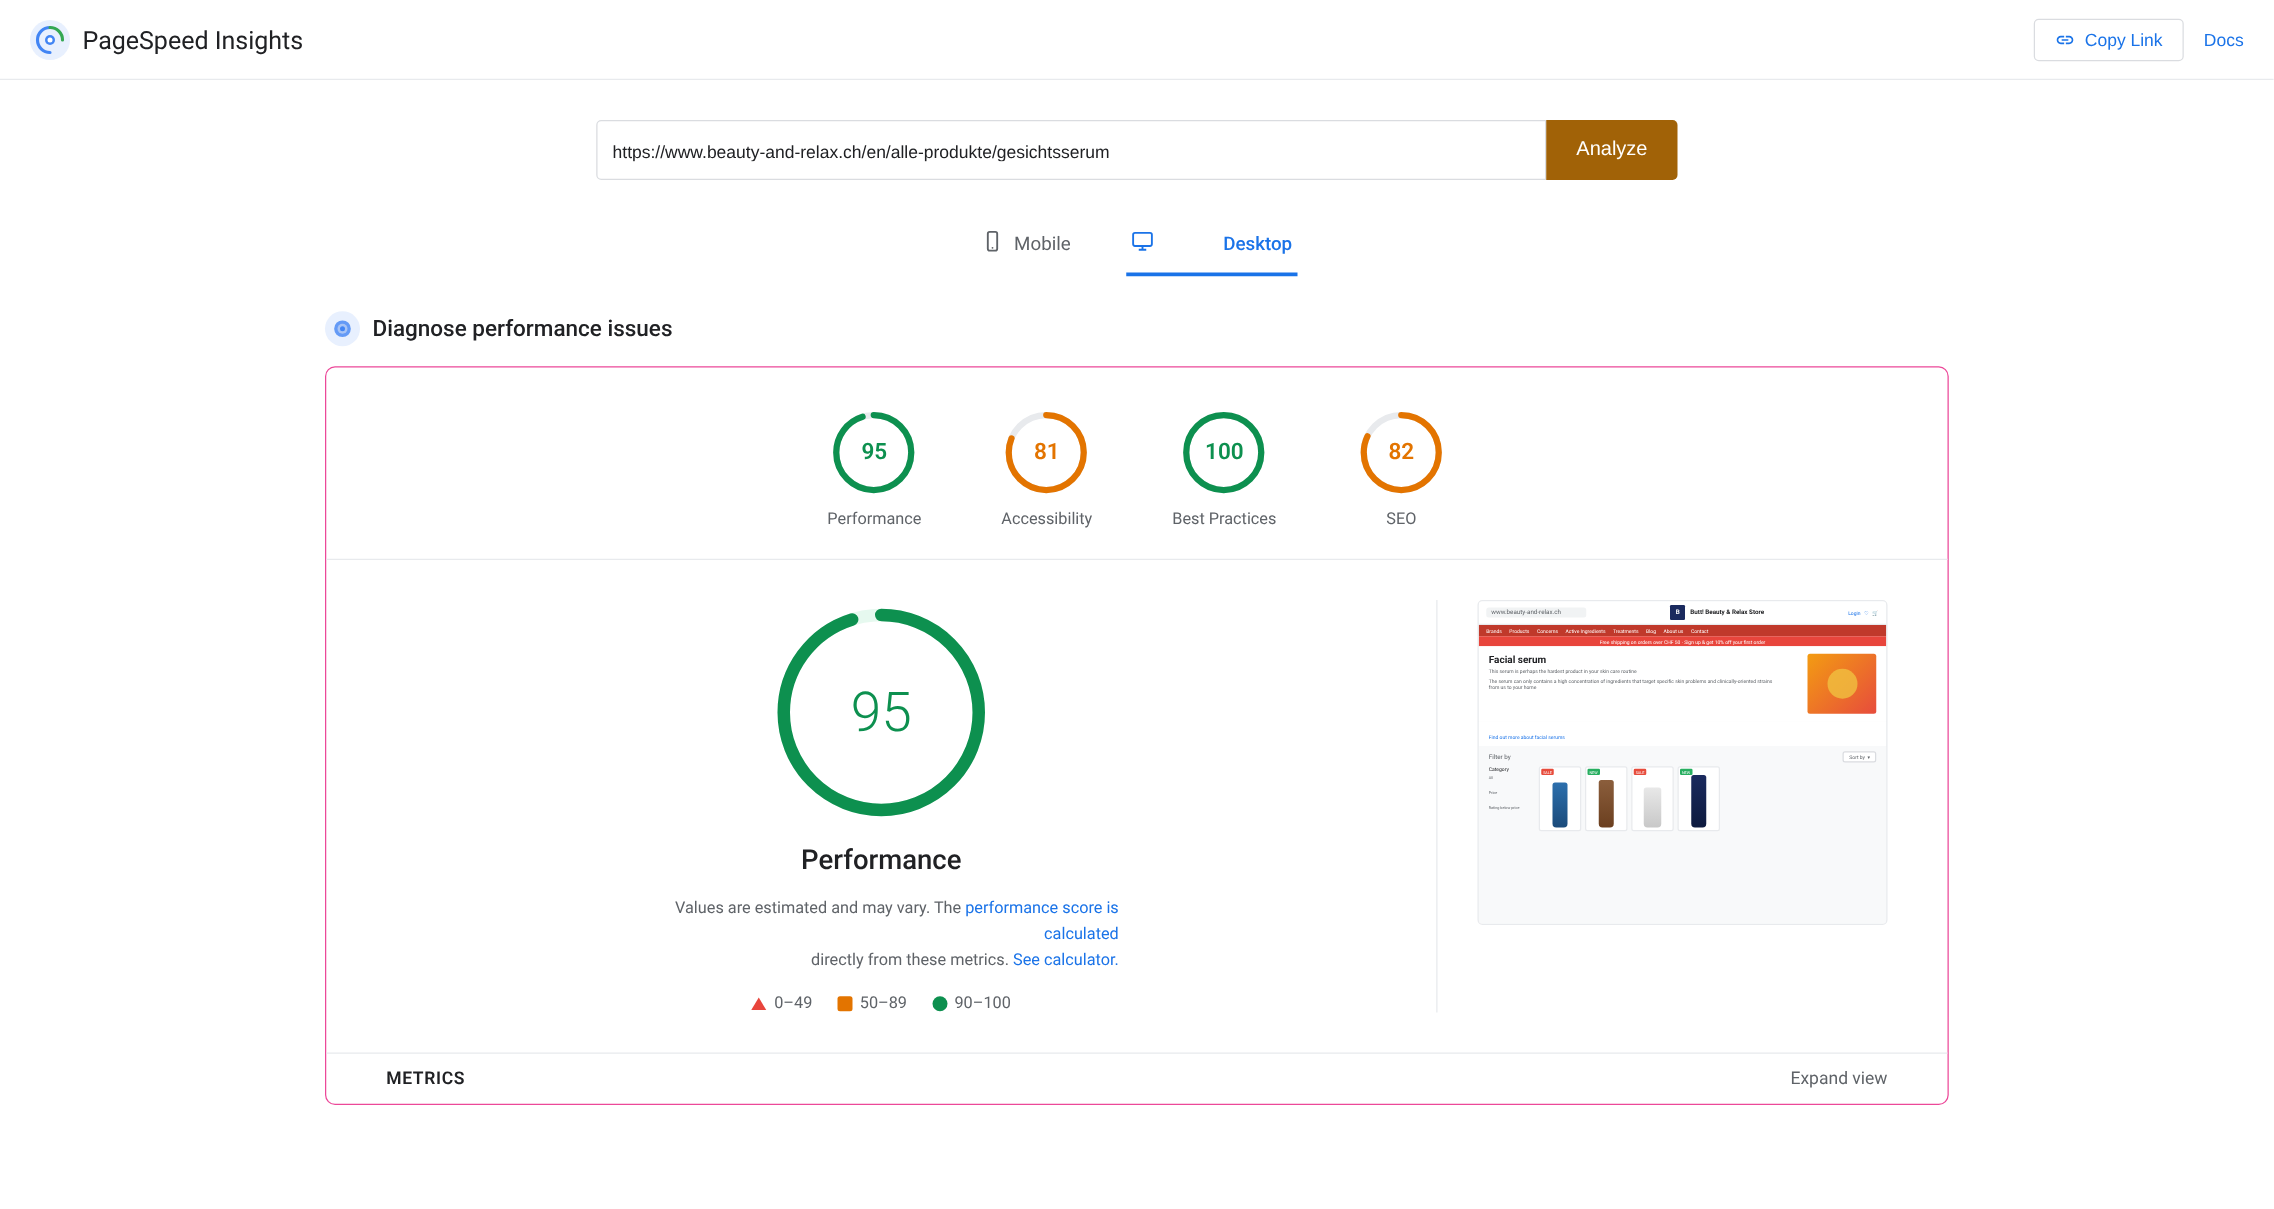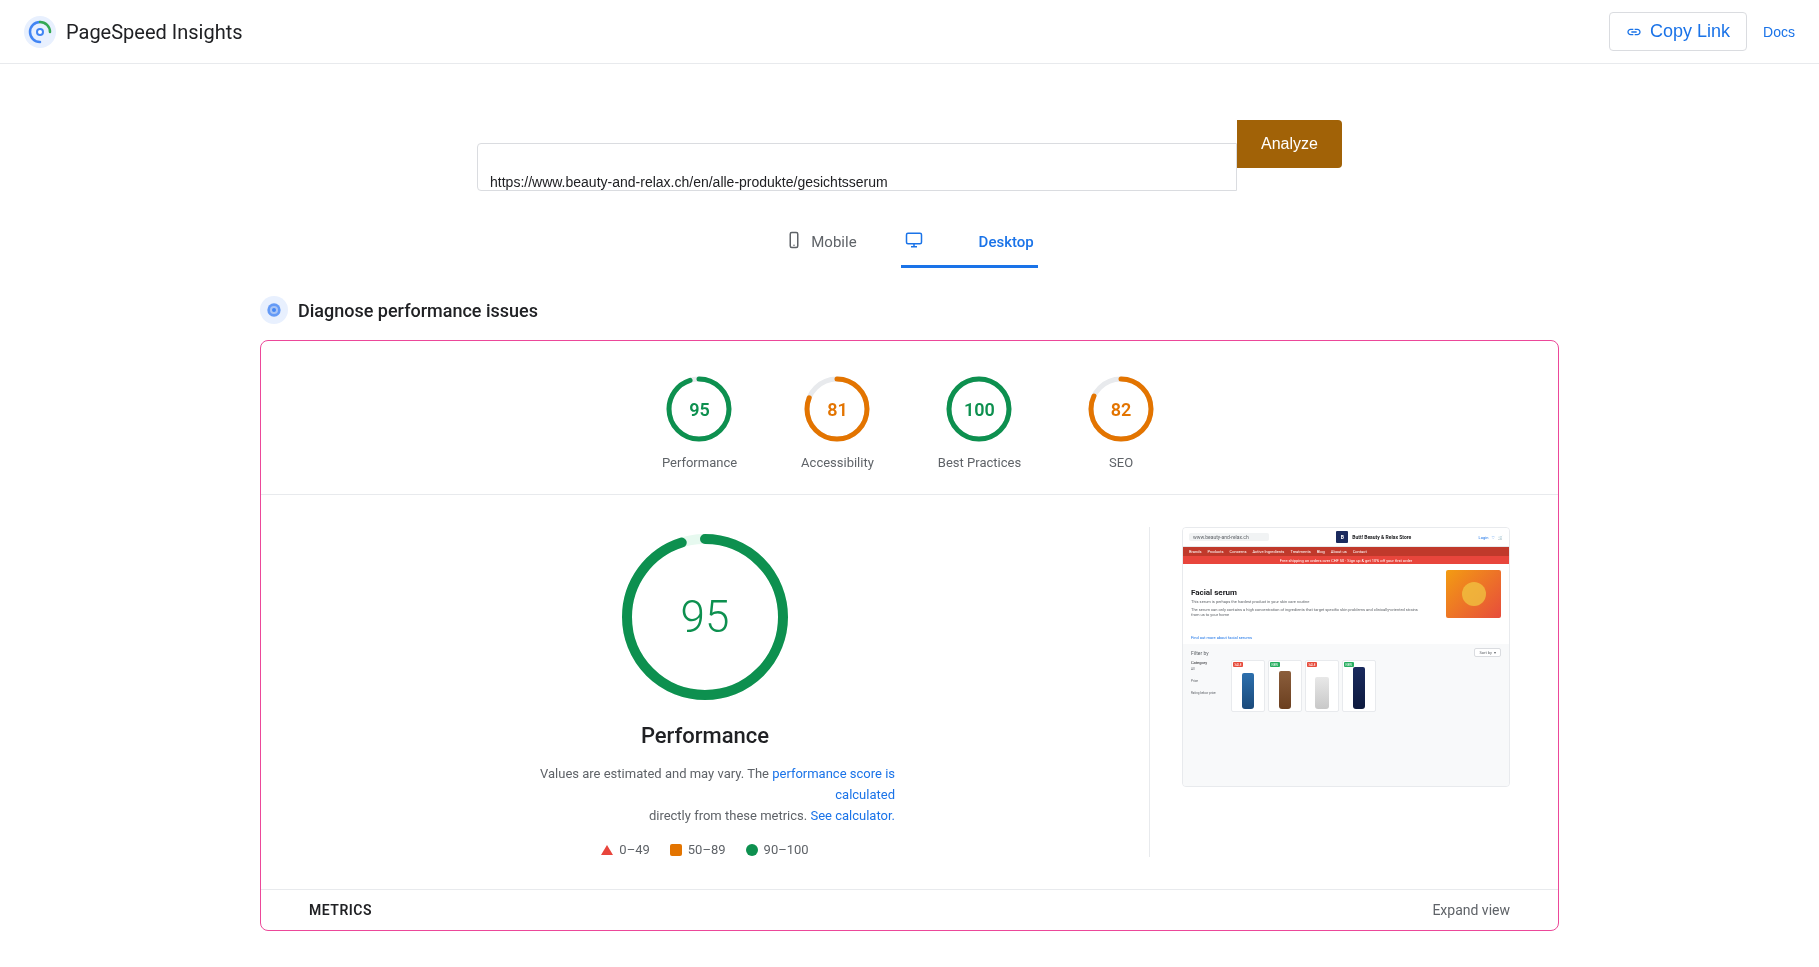--- a/index.html
+++ b/index.html
@@ -43,49 +43,48 @@
     }
     .copy-link-btn {
       display: flex;
       align-items: center;
       gap: 8px;
       border: 1px solid #dadce0;
       border-radius: 4px;
       padding: 8px 16px;
       background: #fff;
       color: #1a73e8;
-      font-size: 18px;
+      font-size: 14px;
       cursor: pointer;
     }
     .docs-btn {
       background: none;
       border: none;
       color: #1a73e8;
       font-size: 14px;
       cursor: pointer;
     }
 
     
     .url-section {
       display: flex;
       justify-content: center;
       align-items: center;
       padding: 32px 0 24px 0;
       gap: 0;
     }
     .url-input-wrapper {
       display: flex;
-      align-items: flex-end;
+      align-items: flex-start;
       border: 1px solid #dadce0;
       border-radius: 4px 0 0 4px;
-      padding: 0 12px;
+      padding: 16px 12px;
       height: 48px;
       width: 760px;
       background: #fff;
-      margin-top: 47px;
     }
     .url-input {
       border: none;
       outline: none;
       width: 100%;
       font-size: 14px;
       color: #202124;
       background: transparent;
     }
     .analyze-btn {
@@ -495,21 +494,21 @@
             <span style="color:#fff;font-size:4px;">Treatments</span>
             <span style="color:#fff;font-size:4px;">Blog</span>
             <span style="color:#fff;font-size:4px;">About us</span>
             <span style="color:#fff;font-size:4px;">Contact</span>
           </div>
 
           <div style="background:#e8453c;height:8px;display:flex;align-items:center;justify-content:center;">
             <span style="color:#fff;font-size:4px;">Free shipping on orders over CHF 50 · Sign up &amp; get 10% off your first order</span>
           </div>
 
-          <div style="display:flex;gap:21px;padding:6px 8px;background:#fff;align-items:flex-end;">
+          <div style="display:flex;gap:21px;padding:6px 8px;background:#fff;">
             <div style="flex:1;">
               <div style="font-size:8px;font-weight:bold;color:#202124;margin-bottom:2px;">Facial serum</div>
               <div style="font-size:4px;color:#5f6368;line-height:1.4;margin-bottom:2px;">This serum is perhaps the hardest product in your skin care routine</div>
               <div style="font-size:4px;color:#5f6368;line-height:1.4;">The serum can only contains a high concentration of ingredients that target specific skin problems and clinically-oriented strains from us to your home</div>
             </div>
             <div style="width:55px;height:48px;background:linear-gradient(135deg,#f39c12,#e74c3c);border-radius:2px;overflow:hidden;display:flex;align-items:center;justify-content:center;">
 
               <div style="width:24px;height:24px;background:#f0c040;border-radius:50%;opacity:0.8;"></div>
             </div>
           </div>

